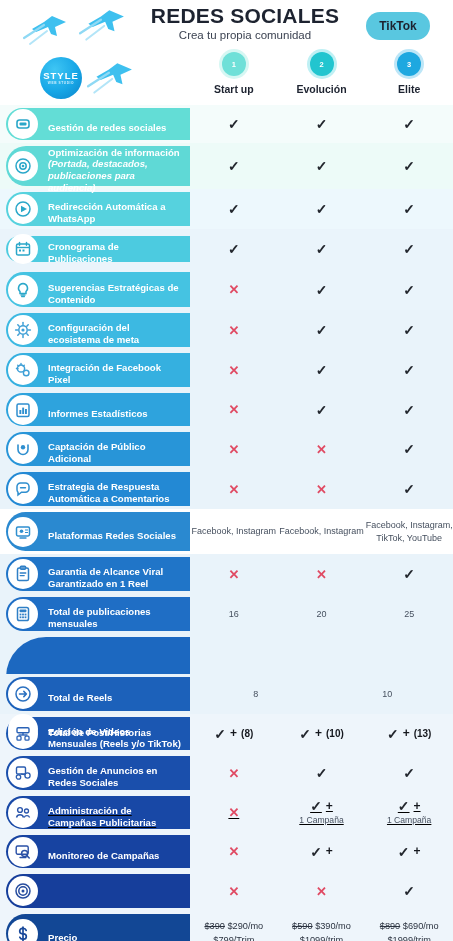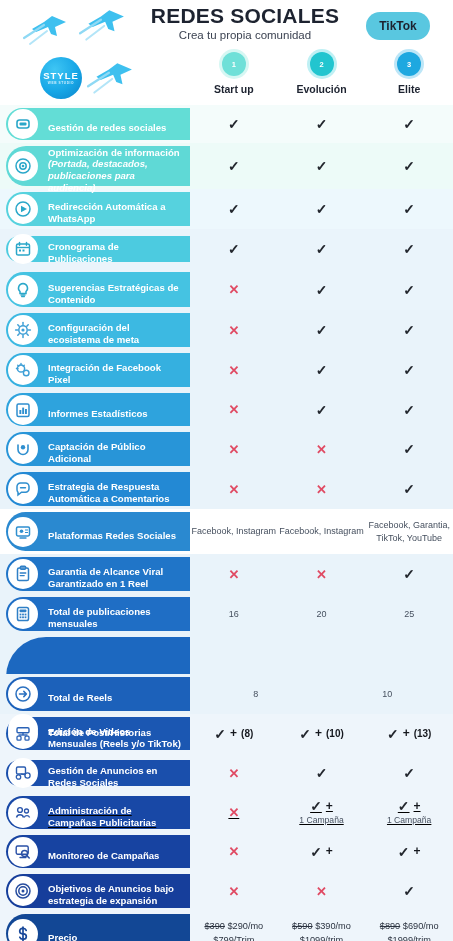--- a/index.html
+++ b/index.html
@@ -430,21 +430,21 @@
           <div class="label-text"><span>Plataformas Redes Sociales</span></div>
         </div>
         <div class="vals">
           <div class="val">
             <span class="multi">Facebook, Instagram</span>
           </div>
           <div class="val">
             <span class="multi">Facebook, Instagram</span>
           </div>
           <div class="val">
-            <span class="multi">Facebook, Garantia, TikTok, YouTube</span>
+            <span class="multi">Facebook, Instagram, TikTok, YouTube</span>
           </div>
         </div>
       </div>
       <div class="row" style="height: 40px; background: rgb(233, 243, 250);">
         <div class="label-cell">
           <div class="pill" style="background: rgb(32, 117, 200);"></div>
           <div class="pill-icon">
             <svg width="22" height="22" viewBox="0 0 22 22">
               <rect x="5.5" y="5" width="11" height="12.5" rx="1.6" fill="none" stroke="#2f7fc6" stroke-width="1.5"></rect>
               <rect x="8.3" y="3.3" width="5.4" height="3" rx="1" fill="none" stroke="#2f7fc6" stroke-width="1.4"></rect>
@@ -569,21 +569,21 @@
           </div>
           <div class="val">
             <span class="combo">
               <span class="check">✓</span>
               <span class="plus">+</span>
               <span class="num">(13)</span>
             </span>
           </div>
         </div>
       </div>
-      <div class="row" style="height: 40px; background: rgb(238, 245, 251); align-items: center;">
+      <div class="row" style="height: 40px; background: rgb(238, 245, 251);">
         <div class="label-cell">
           <div class="pill" style="background: rgb(26, 79, 172);"></div>
           <div class="pill-icon">
             <svg width="22" height="22" viewBox="0 0 22 22">
               <rect x="4.5" y="5" width="9" height="7" rx="1.3" fill="none" stroke="#2a5cb0" stroke-width="1.4"></rect>
               <circle cx="15.5" cy="13.5" r="2.6" fill="none" stroke="#2a5cb0" stroke-width="1.3"></circle>
               <circle cx="6.5" cy="15" r="2.2" fill="none" stroke="#2a5cb0" stroke-width="1.3"></circle>
               <path d="M9 12 L13.6 13" stroke="#2a5cb0" stroke-width="1.2"></path>
             </svg>
           </div>
@@ -672,21 +672,20 @@
       <div class="row" style="height: 40px; background: rgb(238, 245, 251);">
         <div class="label-cell">
           <div class="pill" style="background: rgb(22, 62, 155);"></div>
           <div class="pill-icon">
             <svg width="22" height="22" viewBox="0 0 22 22">
               <circle cx="11" cy="11" r="7" fill="none" stroke="#264c9e" stroke-width="1.5"></circle>
               <circle cx="11" cy="11" r="4.2" fill="none" stroke="#264c9e" stroke-width="1.5"></circle>
               <circle cx="11" cy="11" r="1.5" fill="#264c9e"></circle>
             </svg>
           </div>
-          <div class="label-text"><span>Objetivos de Anuncios bajo estrategia de expansión</span></div>
         </div>
         <div class="vals">
           <div class="val">
             <span class="cross">✕</span>
           </div>
           <div class="val">
             <span class="cross">✕</span>
           </div>
           <div class="val">
             <span class="check">✓</span>

